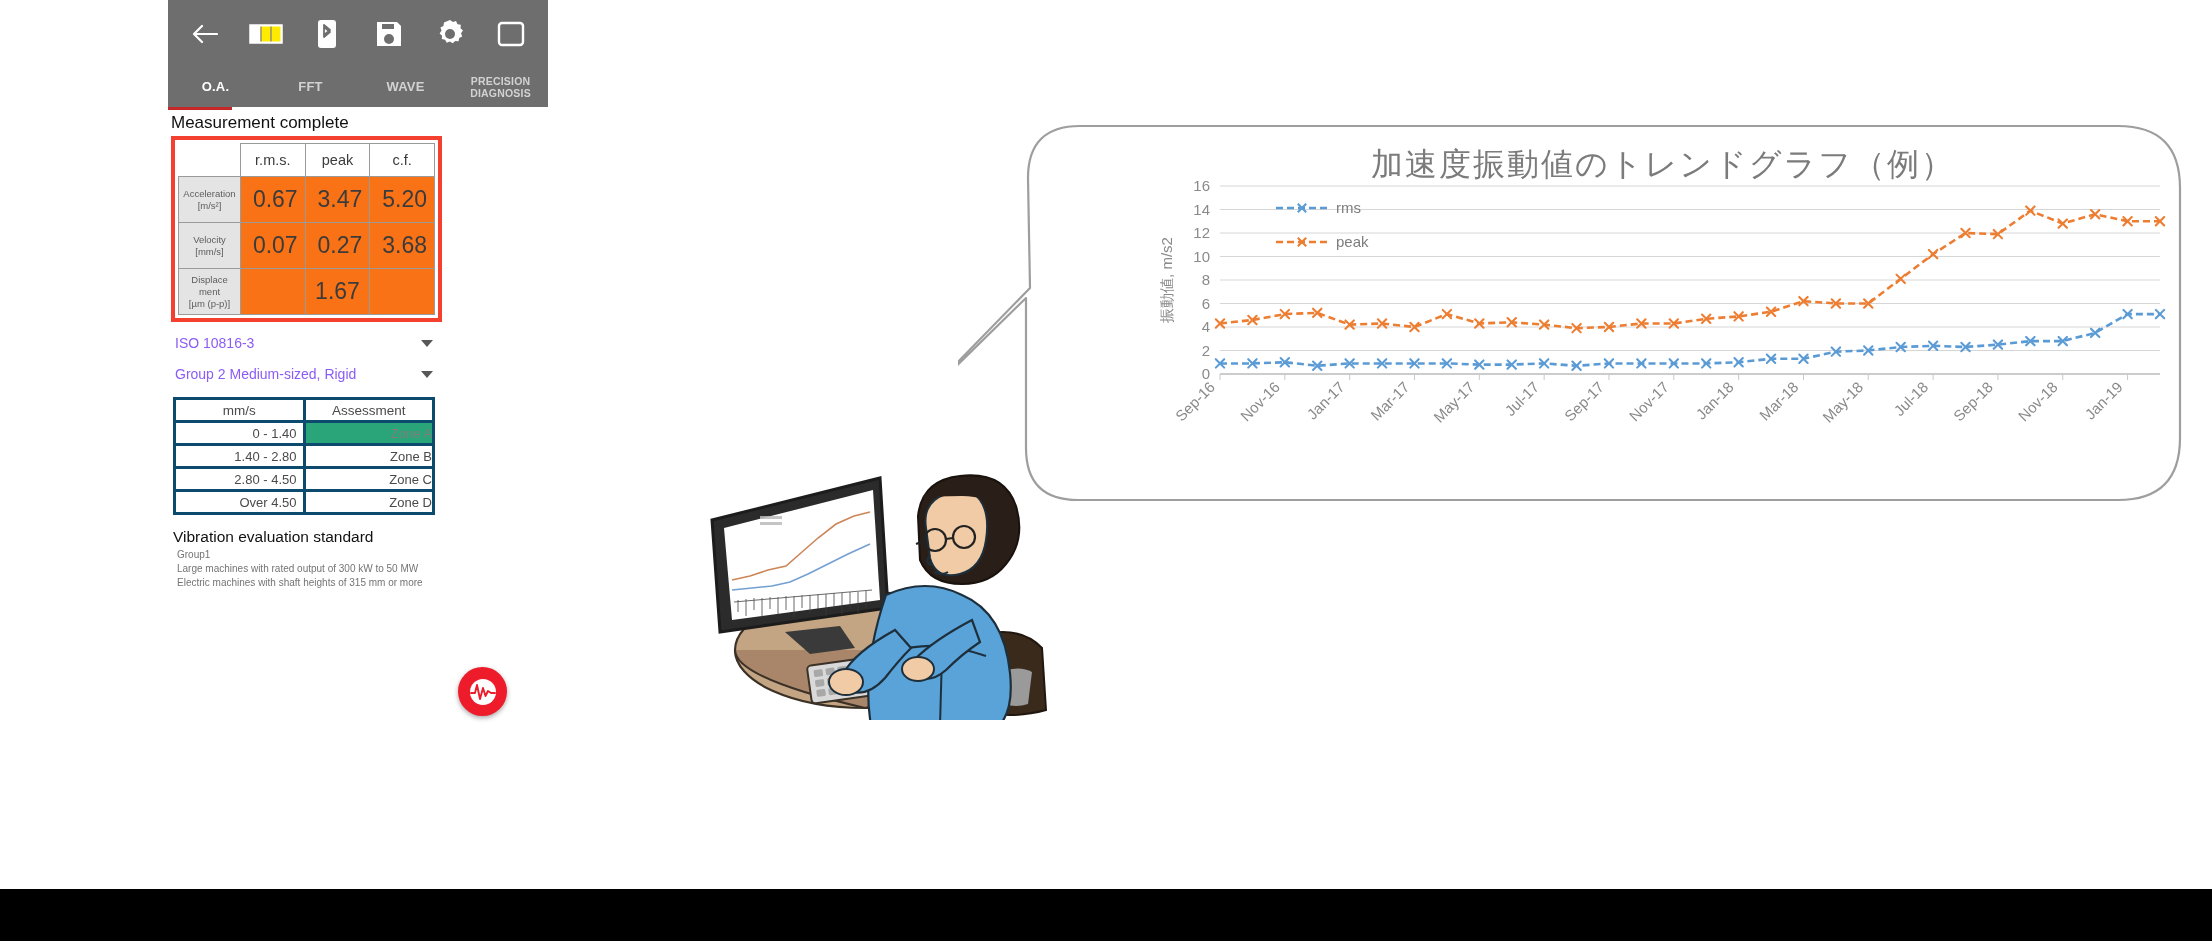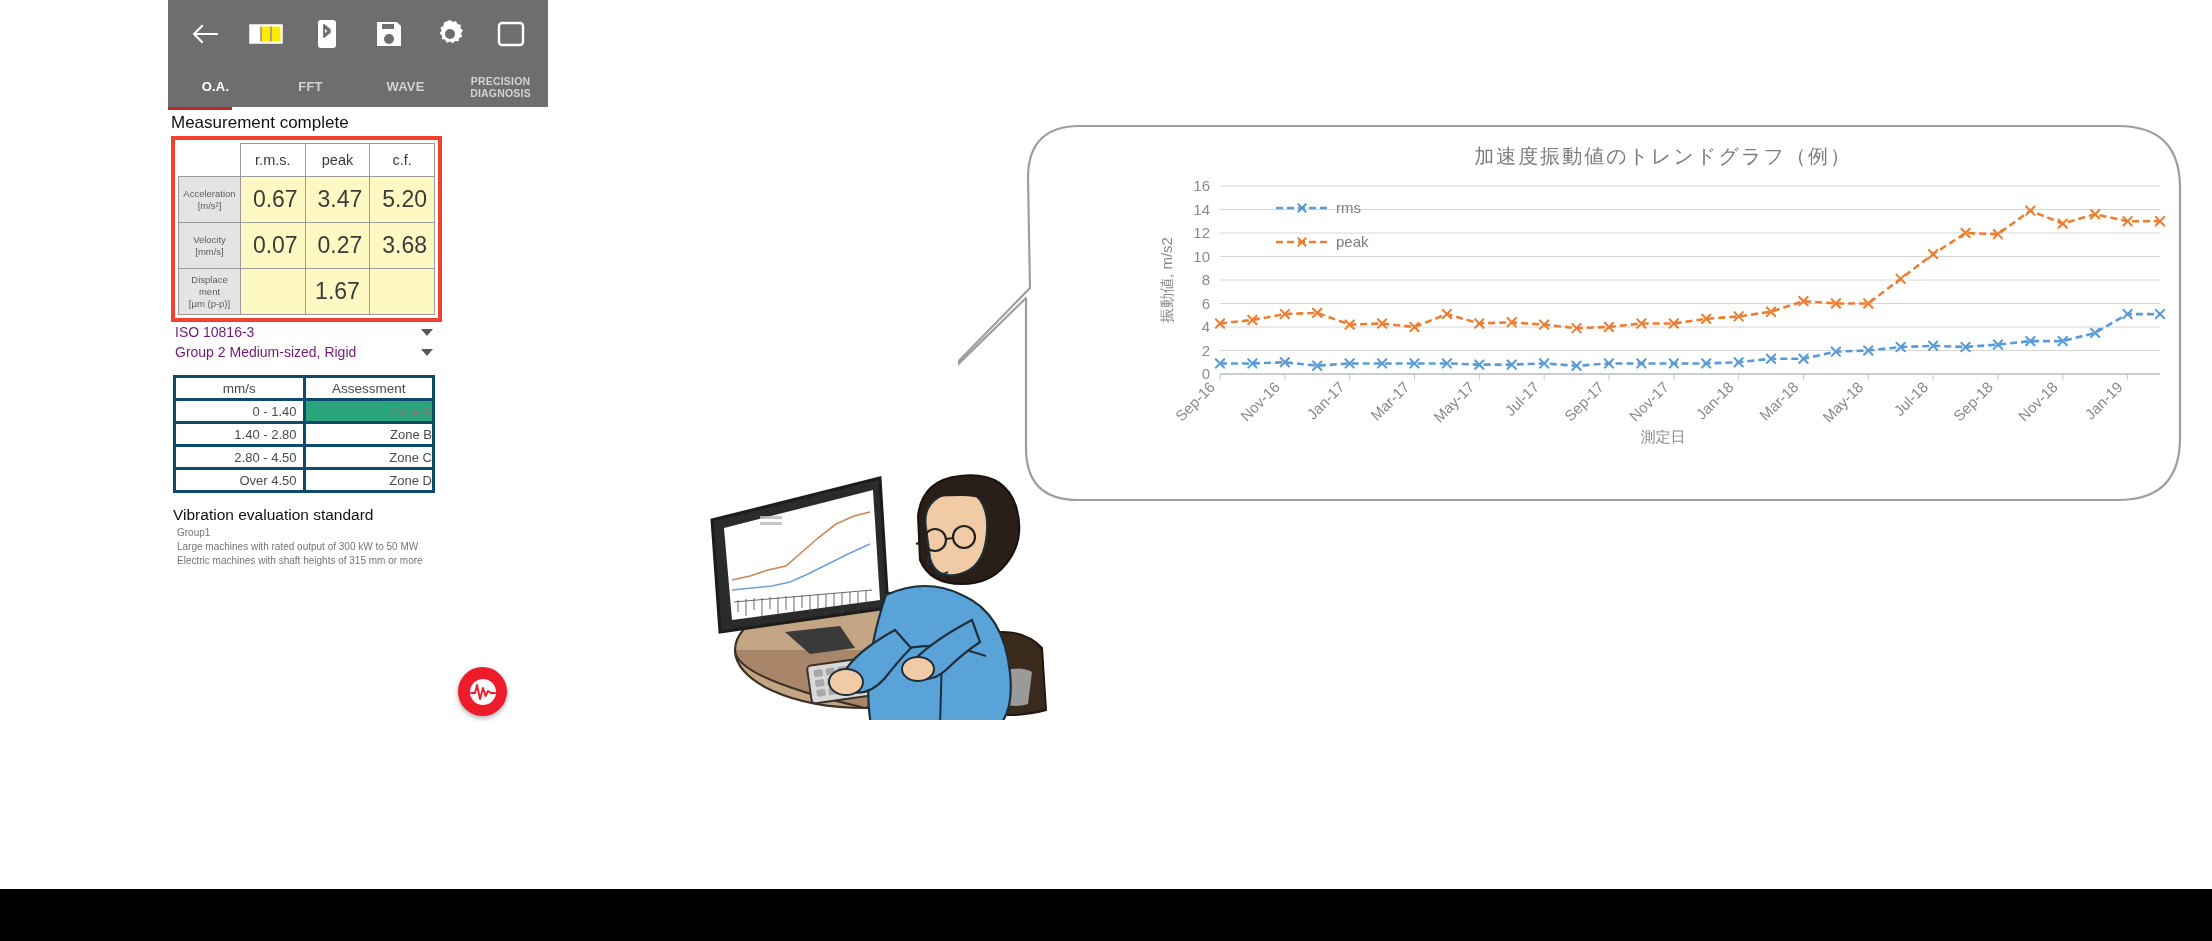--- a/index.html
+++ b/index.html
@@ -52,30 +52,30 @@
   table.res .corner { border: none; background: #fff; width: 62px; }
   table.res thead th {
     background: #fff; font-weight: 400; font-size: 14.5px; color: #3b3b3b;
     height: 33px; text-align: center;
   }
   table.res tbody td.rowlbl {
     background: #e4e4e4; font-size: 9.5px; color: #5d5d5d; text-align: center;
     line-height: 12px; padding: 3px 2px; width: 62px;
   }
   table.res tbody td.val {
-    background: #fef9c3; font-size: 23px; color: #3b3b3b;
+    background: #f97316; font-size: 23px; color: #3b3b3b;
     text-align: right; padding-right: 7px; height: 46px; font-weight: 300;
   }
   table.res tbody td.val.center { text-align: center; padding-right: 0; }
 
   
   .dd {
-    width: 264px; margin-left: 5px; 
+    width: 264px; margin-left: 5px; margin-top: 11px;
     display: flex; align-items: center; justify-content: space-between;
-    font-size: 14px; color: #701a75; padding: 2px 4px 2px 2px;
+    font-size: 14px; color: #8b5cf6; padding: 2px 4px 2px 2px;
   }
   .caret { width: 0; height: 0; border-left: 6px solid transparent; border-right: 6px solid transparent; border-top: 7px solid #585858; }
 
   
   table.zone { border-collapse: collapse; margin-left: 5px; margin-top: 13px; width: 262px; table-layout: fixed; }
   table.zone td, table.zone th { border: 3px solid #0c4a6e; height: 23px; font-weight: 400; }
   table.zone th { font-size: 13.5px; color: #4a4a4a; text-align: center; }
   table.zone td.range { font-size: 13px; color: #4a4a4a; text-align: right; padding-right: 6px; }
   table.zone td.zone { font-size: 13px; color: #4a4a4a; text-align: right; }
   table.zone td.zone.hl { background: #2aa579; color: #7e7e7e; }
@@ -97,21 +97,21 @@
   
   .illus { position: absolute; left: 690px; top: 420px; width: 400px; height: 300px; }
 
   
   .bubble { position: absolute; left: 958px; top: 118px; width: 1230px; height: 390px; }
   .bubble-svg { position: absolute; left: 0; top: 0; }
 
   .chart-area { position: absolute; left: 1158px; top: 128px; width: 1010px; height: 370px; }
   .chart-title {
     position: absolute; left: 0; top: 15px; width: 1010px; text-align: center;
-    font-size: 20px; color: #7b7b7b; letter-spacing: 2px;
+    font-size: 32px; color: #7b7b7b; letter-spacing: 2px;
   }
   .chart-svg { position: absolute; left: 0; top: 50px; }
   .xaxis-label {
     position: absolute; left: 0; top: 300px; width: 1010px; text-align: center;
     font-size: 15px; color: #8a8a8a;
   }
 </style>
 </head>
 <body>
 
@@ -477,17 +477,16 @@
         <path d="M932.9724137931033,32.000000000000014 L941.3724137931034,40.40000000000002 M932.9724137931033,40.40000000000002 L941.3724137931034,32.000000000000014" stroke="#ed7d31" stroke-width="2.1" stroke-linecap="round"></path>
         <path d="M965.3862068965517,39.05 L973.7862068965518,47.45 M965.3862068965517,47.45 L973.7862068965518,39.05" stroke="#ed7d31" stroke-width="2.1" stroke-linecap="round"></path>
         <path d="M997.8,39.05 L1006.2,47.45 M997.8,47.45 L1006.2,39.05" stroke="#ed7d31" stroke-width="2.1" stroke-linecap="round"></path>
         <line x1="118" y1="30" x2="170" y2="30" stroke="#5b9bd5" stroke-width="2.6" stroke-dasharray="7 4"></line>
         <path d="M139.8,25.8 L148.2,34.2 M139.8,34.2 L148.2,25.8" stroke="#5b9bd5" stroke-width="2.1"></path>
         <text x="178" y="35" font-size="15" fill="#7d7d7d" font-family="&quot;Liberation Sans&quot;, sans-serif">rms</text>
         <line x1="118" y1="64" x2="170" y2="64" stroke="#ed7d31" stroke-width="2.6" stroke-dasharray="7 4"></line>
         <path d="M139.8,59.8 L148.2,68.2 M139.8,68.2 L148.2,59.8" stroke="#ed7d31" stroke-width="2.1"></path>
         <text x="178" y="69" font-size="15" fill="#7d7d7d" font-family="&quot;Liberation Sans&quot;, sans-serif">peak</text>
       </svg>
-    <div class="xaxis-label">測定日</div>
   </div>
 
   <div class="black-bar-bottom"></div>
 </div>
 
 </body></html>

